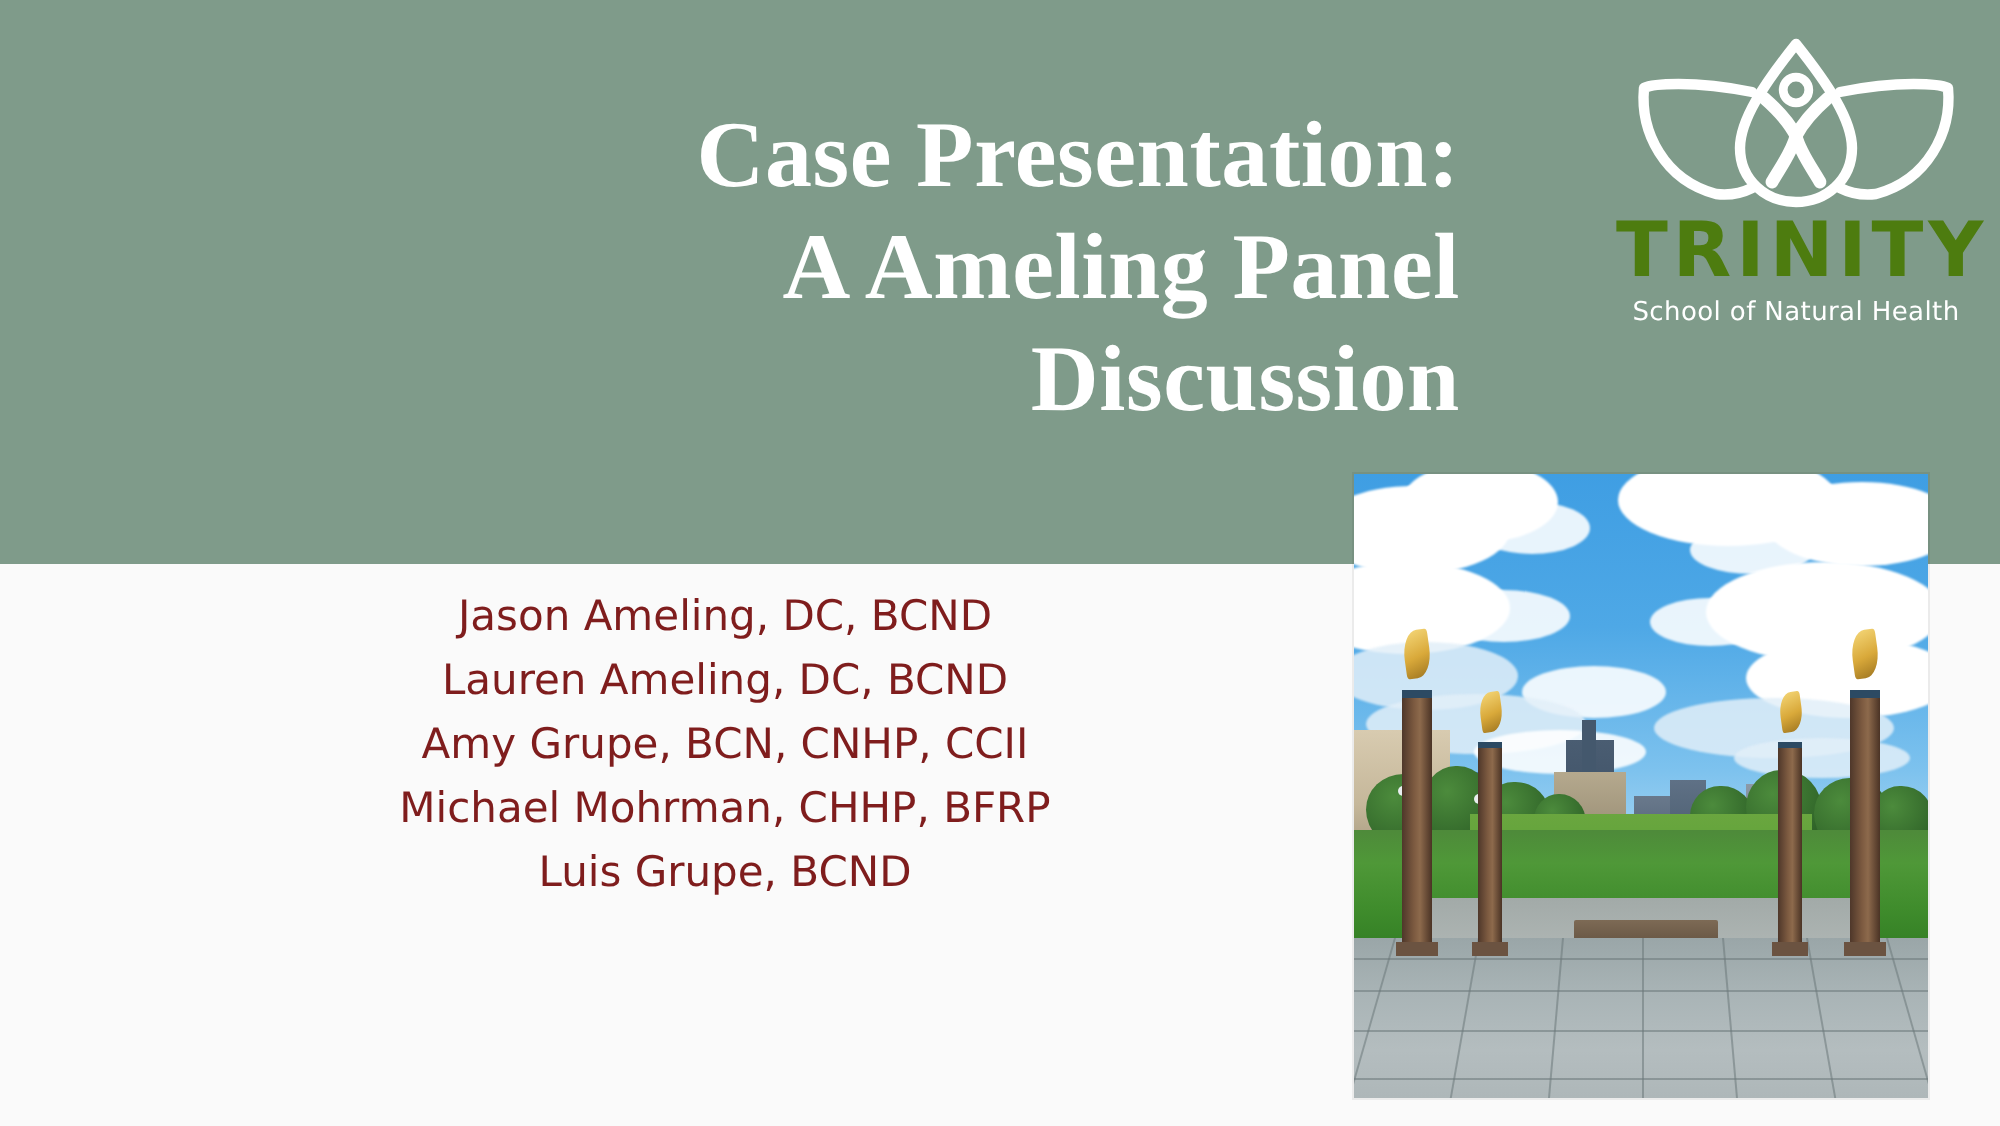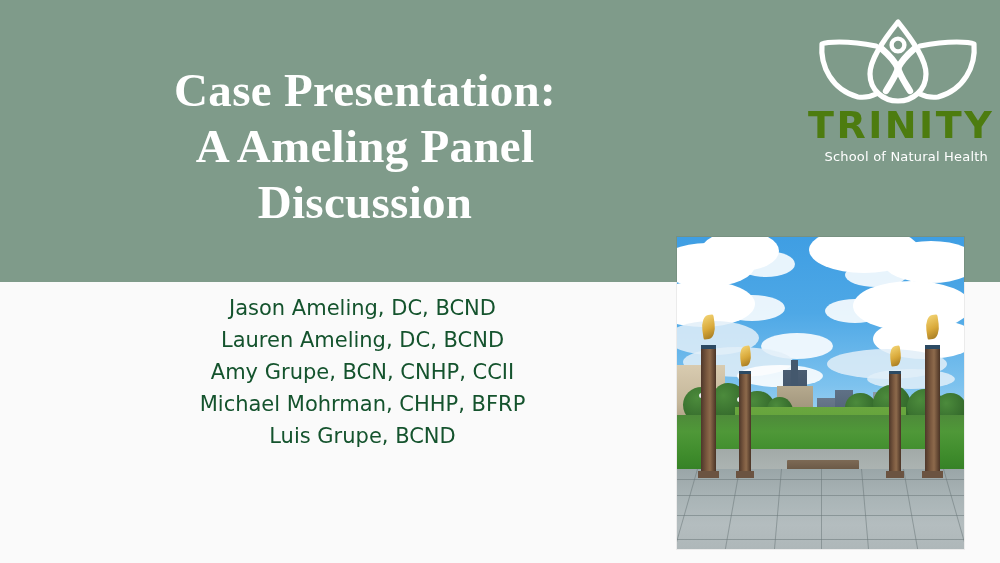--- a/index.html
+++ b/index.html
@@ -28,23 +28,22 @@
     height: 282px;
     background: #7f9b8a;
   }
 
   
   #title-block {
     position: absolute;
     left: 0;
     top: 50px;
     width: 730px;
-    text-align: center;
+    text-align: right;
     z-index: 5;
-    margin-top: 12px;
   }
   .title-line {
     font-family: "Liberation Serif", "DejaVu Serif", serif;
     font-weight: bold;
     font-size: 47px;
     line-height: 56px;
     color: #ffffff;
     letter-spacing: 0.3px;
     white-space: nowrap;
   }
@@ -75,21 +74,21 @@
     text-align: center;
     font-family: "DejaVu Sans", sans-serif;
     font-weight: bold;
     font-size: 38px;
     line-height: 38px;
     letter-spacing: 2.5px;
     color: #4d7c0f;
     margin-top: 2px;
   }
   #logo-tagline {
-    text-align: right;
+    text-align: center;
     font-family: "DejaVu Sans", sans-serif;
     font-weight: normal;
     font-size: 13px;
     line-height: 16px;
     letter-spacing: 0.2px;
     color: #ffffff;
     margin-top: 5px;
   }
 
   
@@ -99,21 +98,21 @@
     top: 292px;
     width: 645px;
     text-align: center;
     z-index: 5;
   }
   .presenter {
     font-family: "DejaVu Sans", "Liberation Sans", sans-serif;
     font-weight: normal;
     font-size: 21px;
     line-height: 32px;
-    color: #14532d;
+    color: #7f1d1d;
     white-space: nowrap;
   }
 
   
   #photo {
     position: absolute;
     left: 677px;
     top: 237px;
     width: 287px;
     height: 312px;

